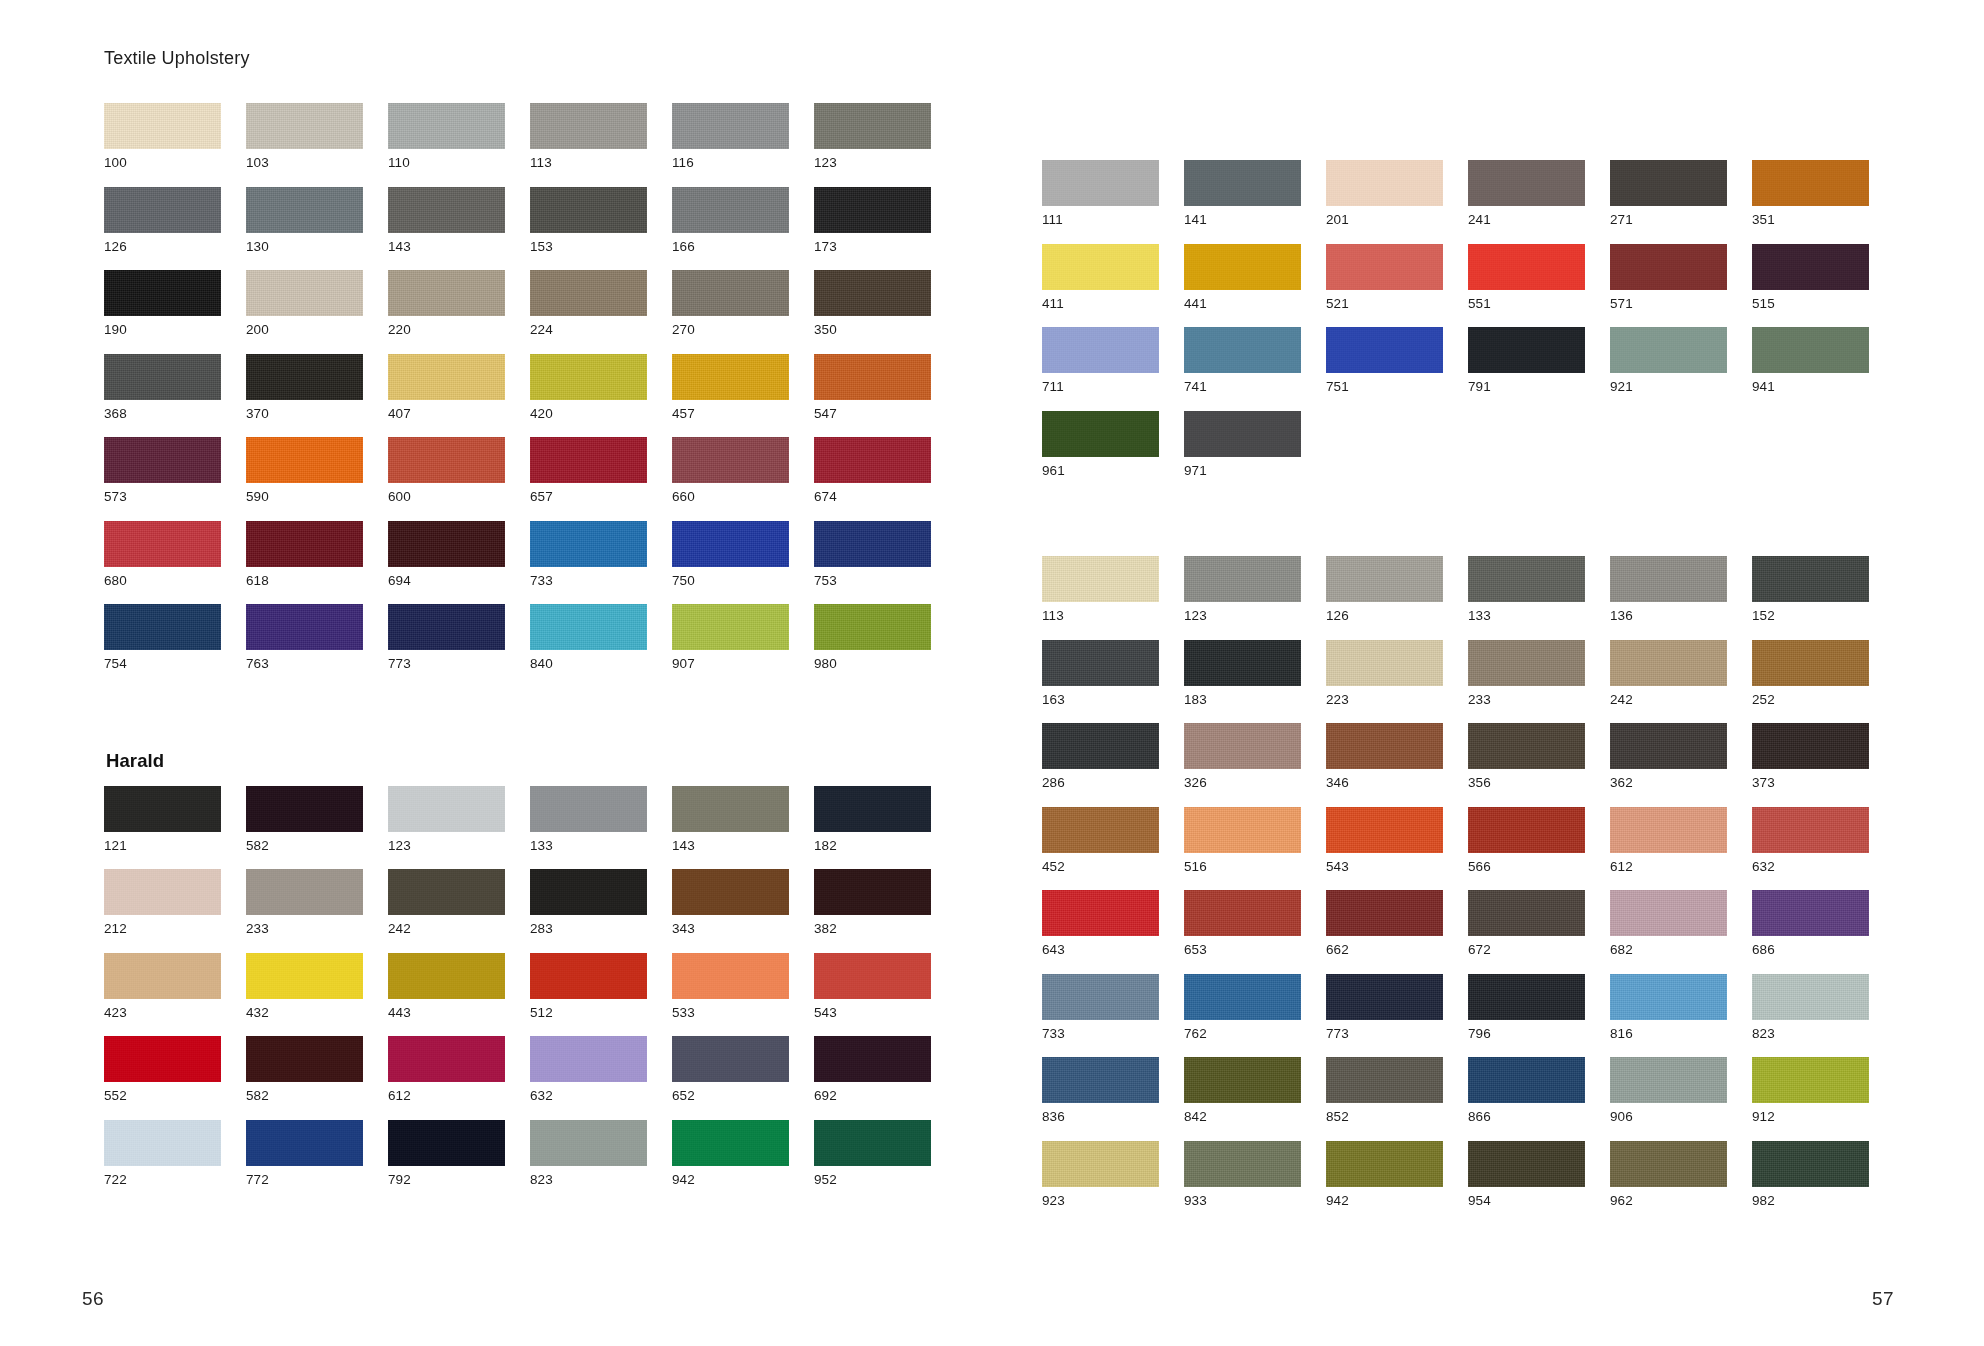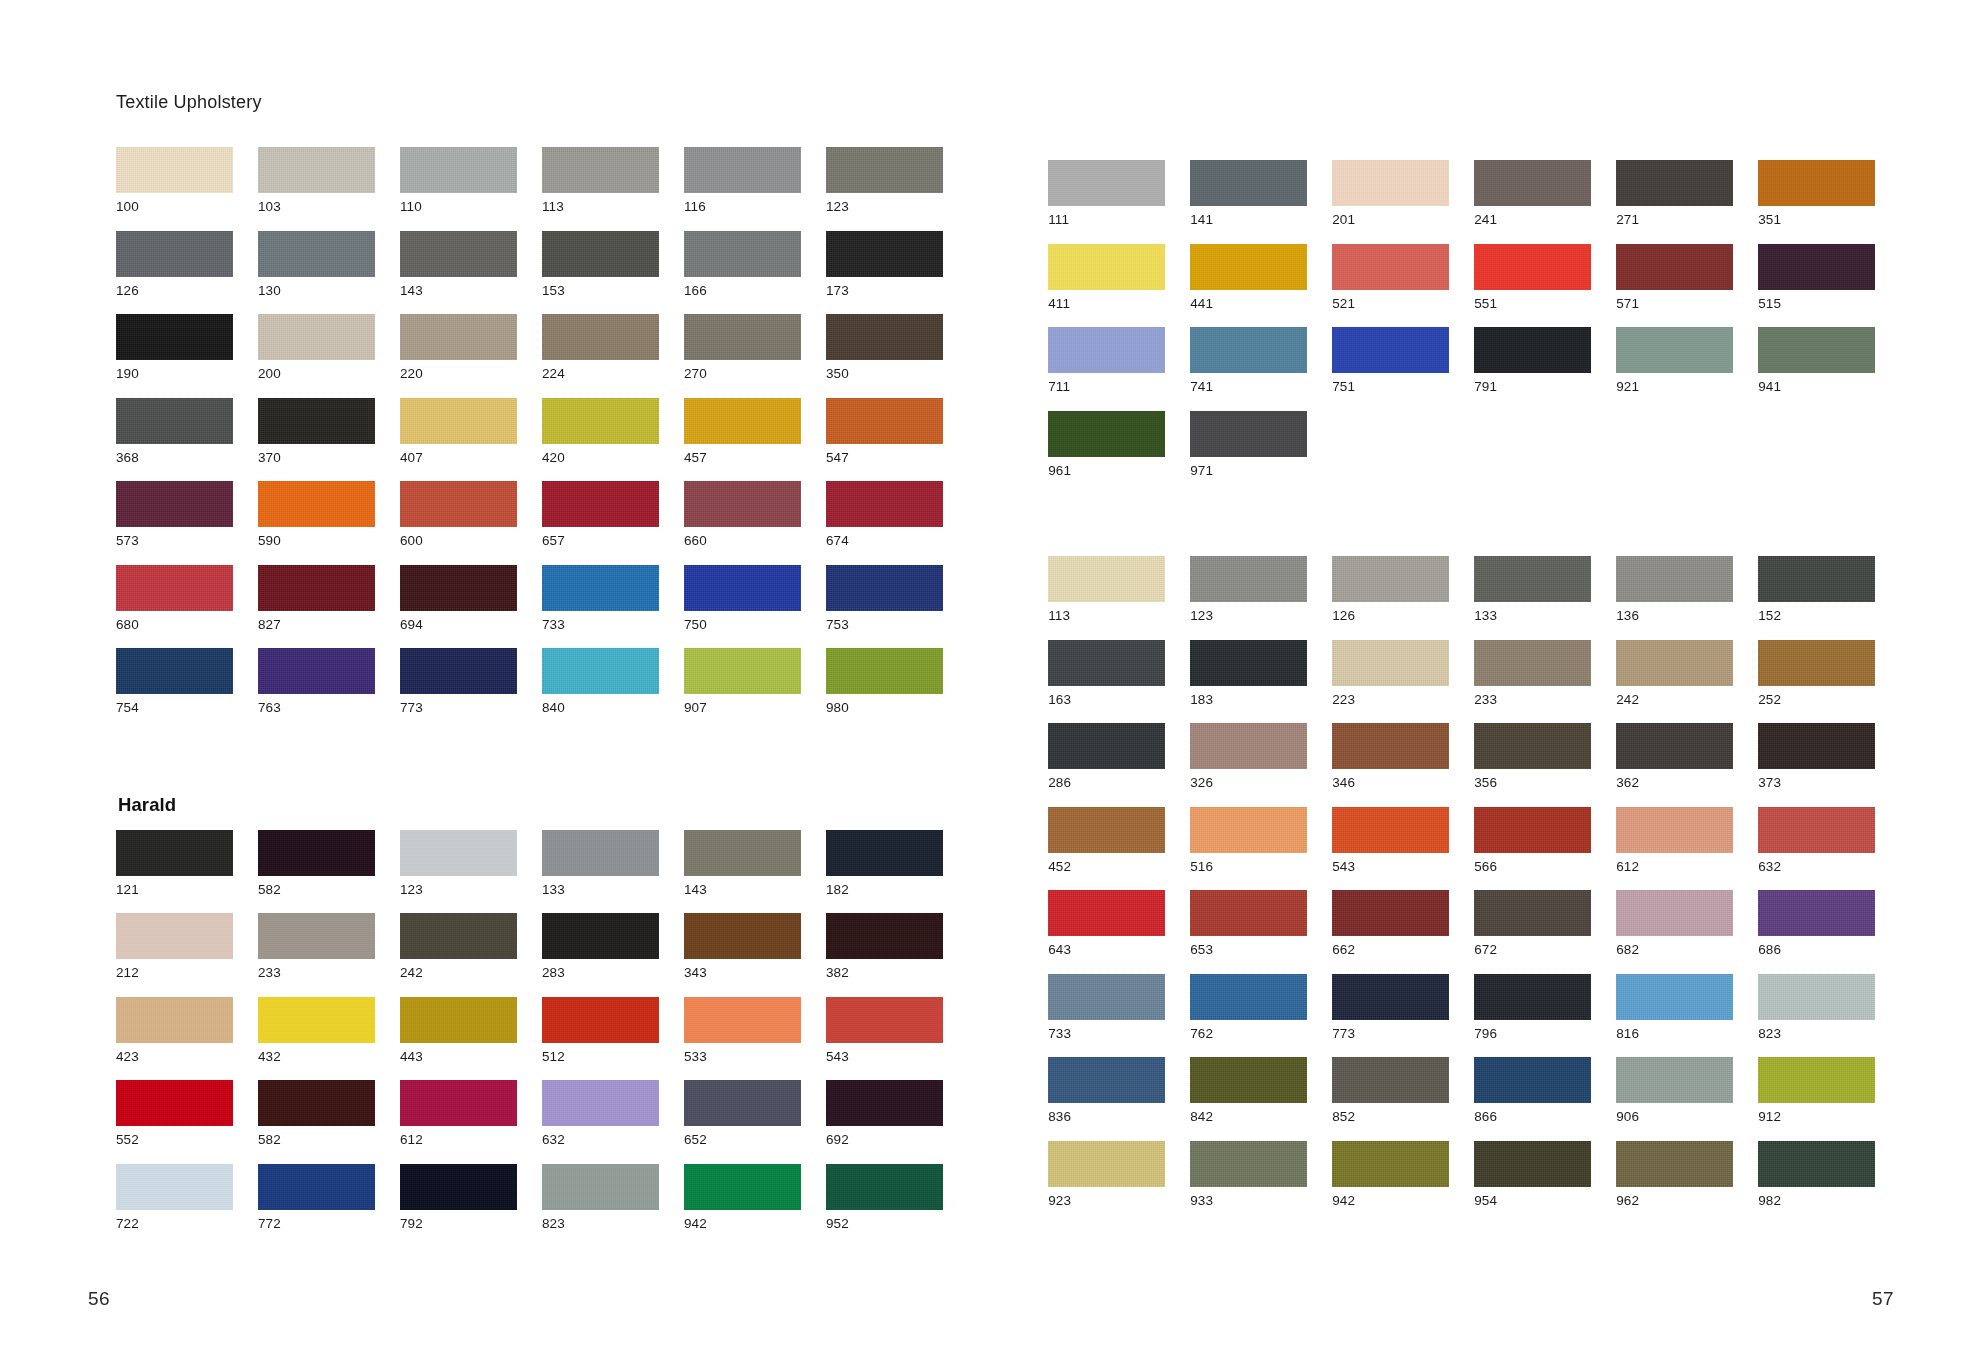--- a/index.html
+++ b/index.html
@@ -17,21 +17,21 @@
   }
   .page {
     position: absolute;
     inset: 0;
     display: flex;
   }
   .col {
     position: relative;
     box-sizing: border-box;
   }
-  .col-left  { width: 50%; padding: 92px 0 0 104px; margin-left: 12px; }
+  .col-left  { width: 50%; padding: 48px 0 0 104px; }
   .col-right { width: 50%; padding: 108px 0 0 50px; }
 
   .doc-title {
     font-size: 18px;
     font-weight: 400;
     letter-spacing: 0.2px;
     color: #1d1d1d;
     margin: 0 0 34px 0;
   }
   .title-spacer { height: 52px; }
@@ -81,21 +81,21 @@
   }
   .section-gap { height: 56px; }
 
   .page-number {
     position: absolute;
     bottom: 36px;
     font-size: 19px;
     color: #2a2a2a;
     letter-spacing: 0.4px;
   }
-  .pn-left  { left: 76px; }
+  .pn-left  { left: 82px; }
   .pn-right { right: 90px; }
 </style>
 </head>
 <body>
 
 <div class="page">
 
   <div class="col col-left">
     <h1 class="doc-title">Textile Upholstery</h1>
 
@@ -220,21 +220,21 @@
           <div class="swatch-cell">
             <div class="swatch-chip" style="background: rgb(156, 27, 44);"></div>
             <div class="swatch-code">674</div>
           </div>
           <div class="swatch-cell">
             <div class="swatch-chip" style="background: rgb(194, 51, 60);"></div>
             <div class="swatch-code">680</div>
           </div>
           <div class="swatch-cell">
             <div class="swatch-chip" style="background: rgb(106, 16, 27);"></div>
-            <div class="swatch-code">827</div>
+            <div class="swatch-code">618</div>
           </div>
           <div class="swatch-cell">
             <div class="swatch-chip" style="background: rgb(58, 16, 19);"></div>
             <div class="swatch-code">694</div>
           </div>
           <div class="swatch-cell">
             <div class="swatch-chip" style="background: rgb(29, 110, 176);"></div>
             <div class="swatch-code">733</div>
           </div>
           <div class="swatch-cell">

